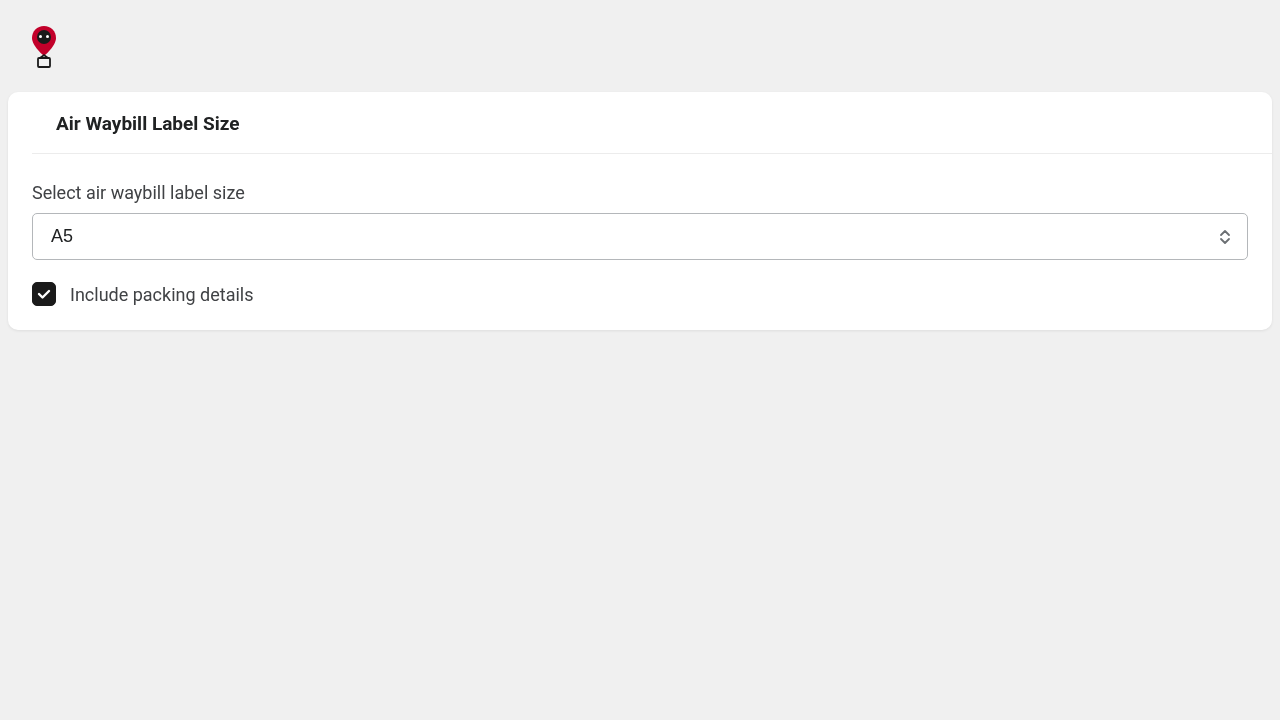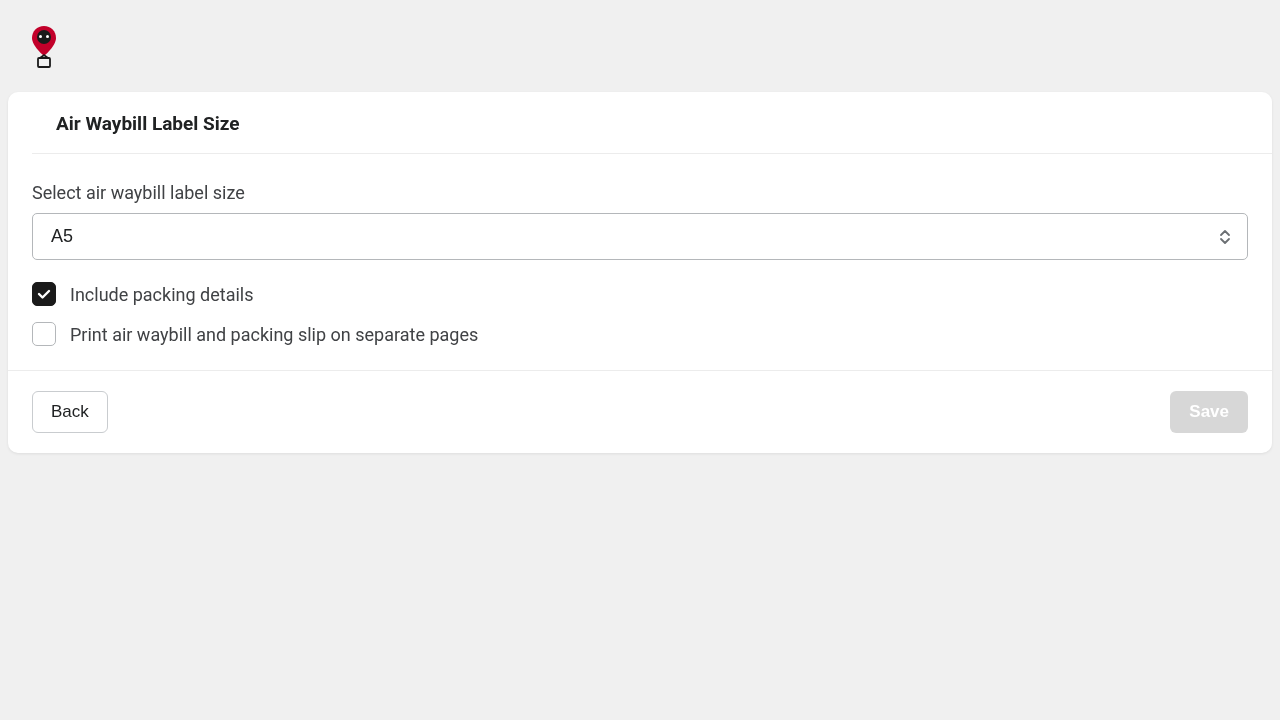--- a/index.html
+++ b/index.html
@@ -174,25 +174,15 @@
 
     <div class="checkbox-row">
       <span class="cbox checked">
         <svg viewBox="0 0 16 16" width="16" height="16">
           <path d="M3 8 L6.5 11.5 L13 5" fill="none" stroke="#fff" stroke-width="2.4" stroke-linecap="round" stroke-linejoin="round"></path>
         </svg>
       </span>
       <span class="cbox-label">Include packing details</span>
     </div>
 
-    <div class="checkbox-row">
-      <span class="cbox">
-        
-      </span>
-      <span class="cbox-label">Print air waybill and packing slip on separate pages</span>
-    </div>
   </div>
 
-  <div class="card-footer">
-    <button class="btn btn-back">Back</button>
-    <button class="btn btn-save" disabled="">Save</button>
-  </div>
 </div>
 
 </body></html>

